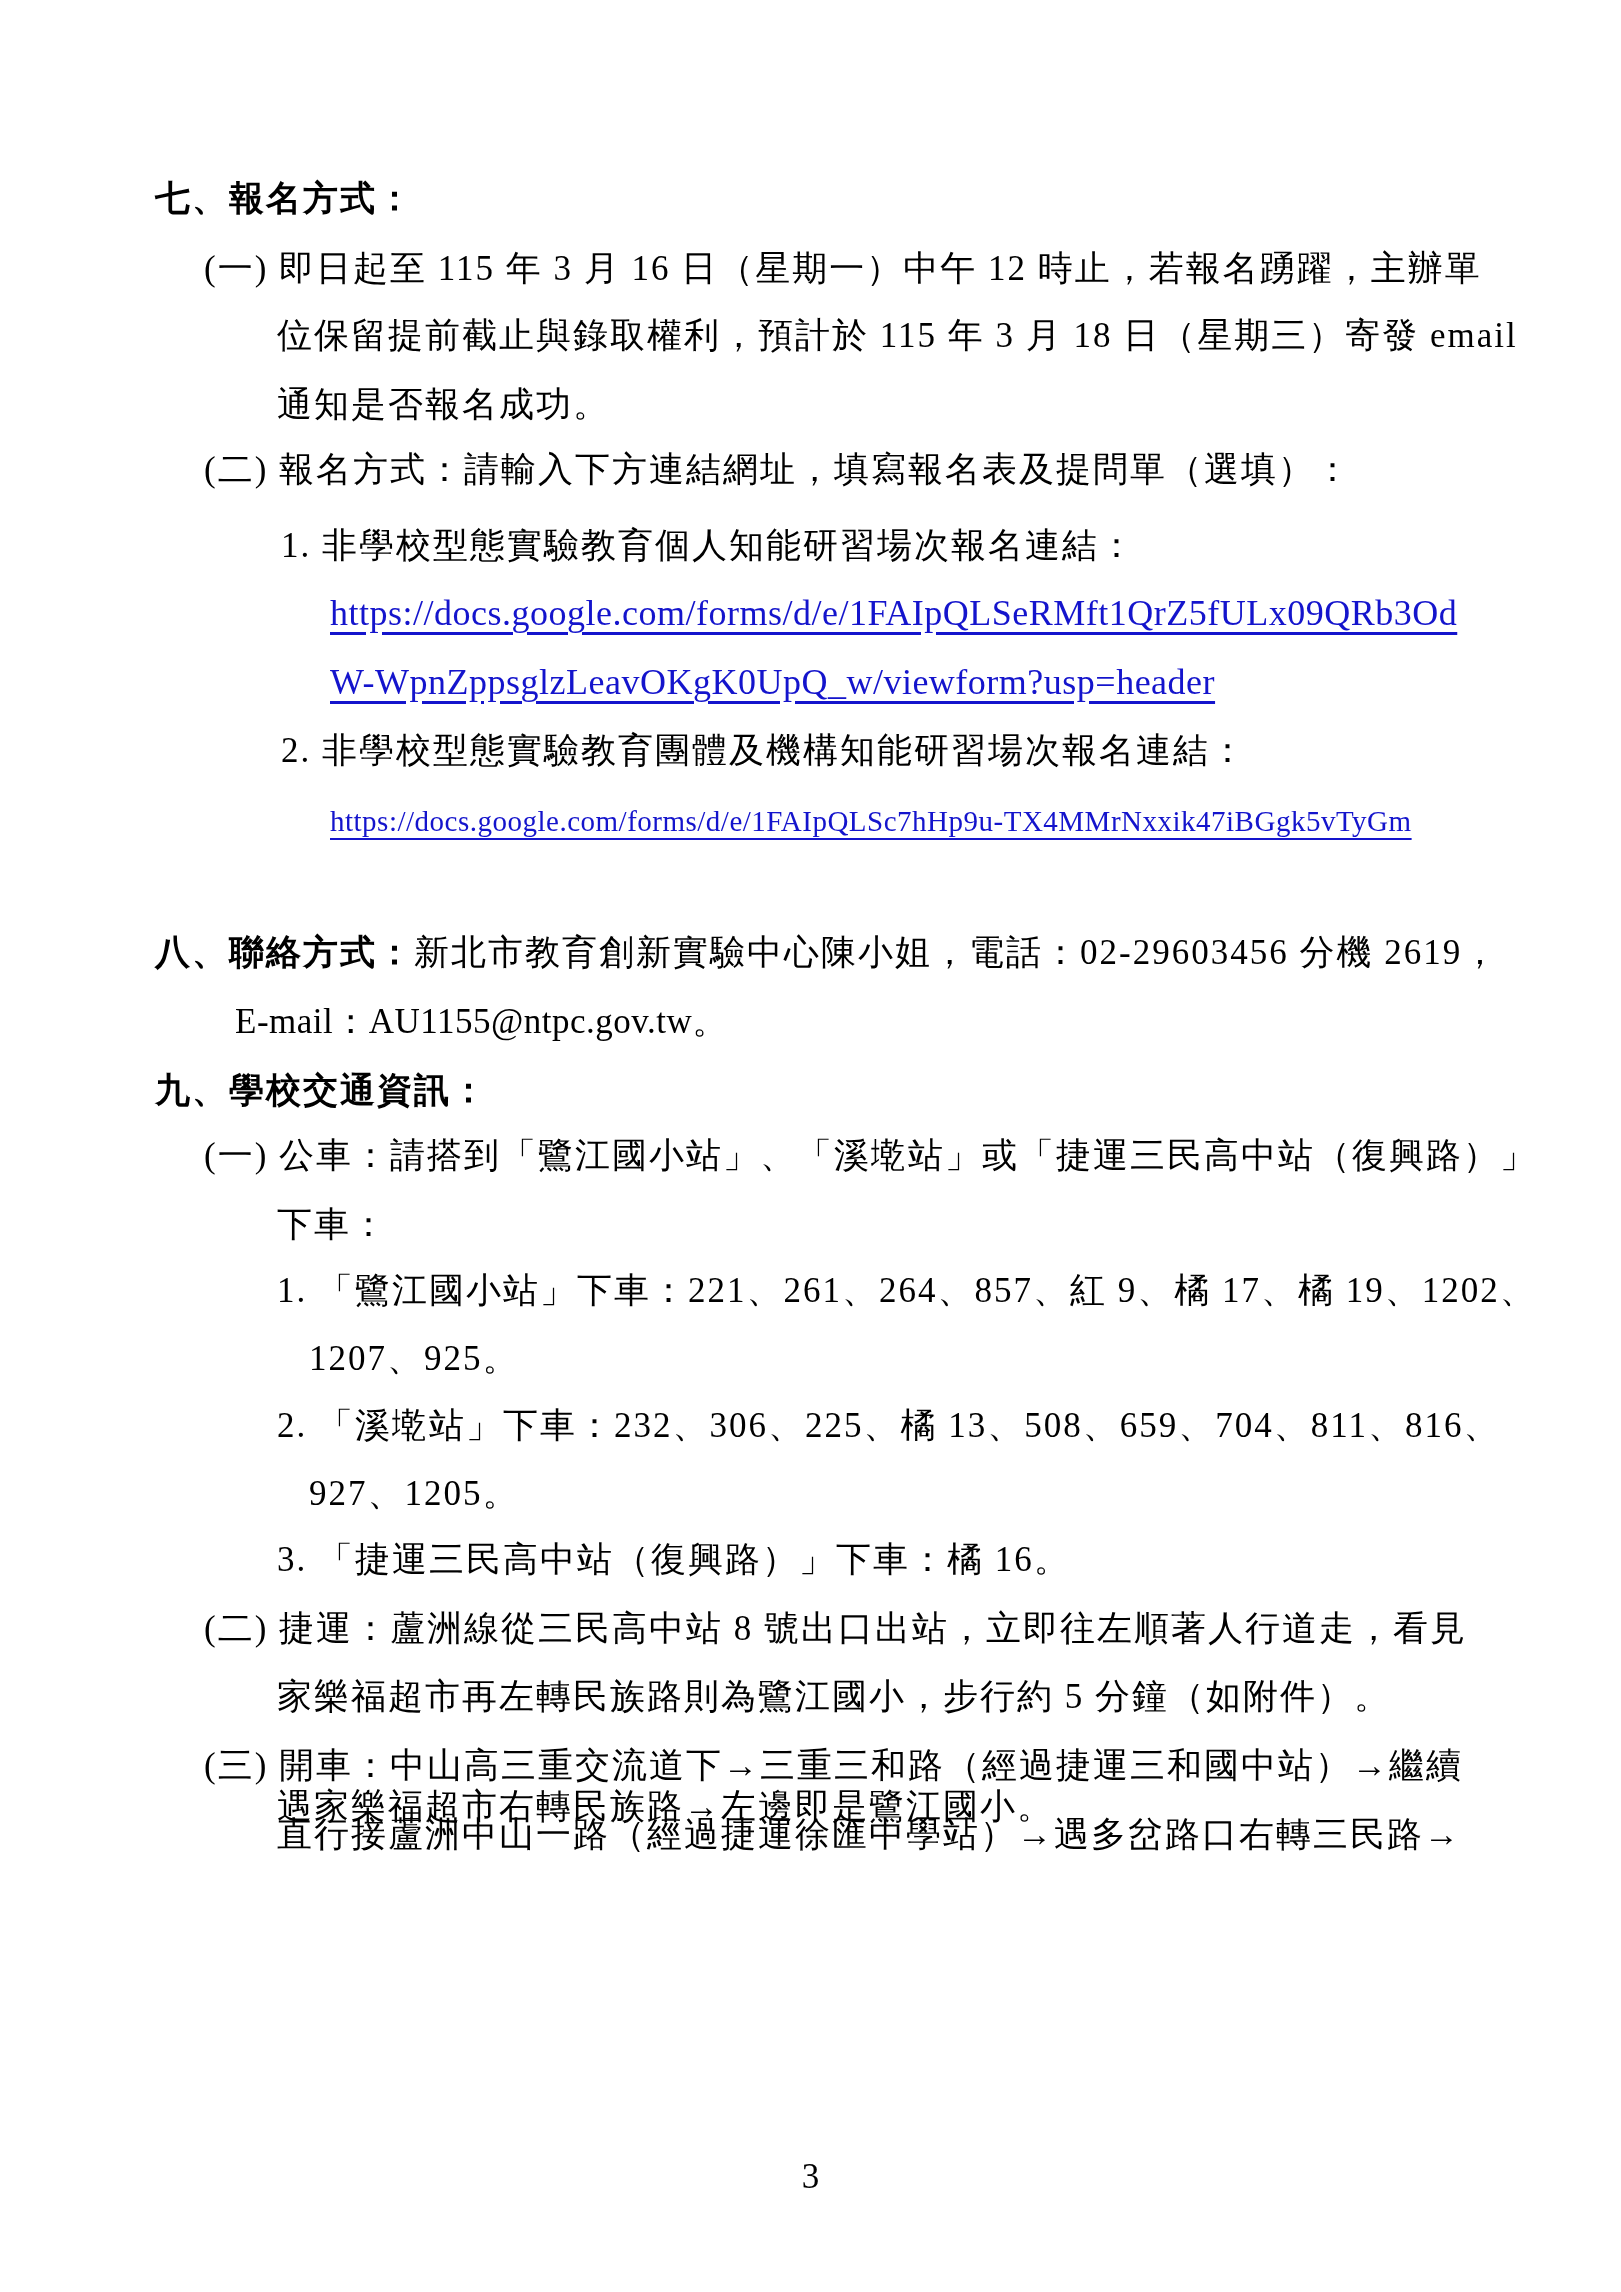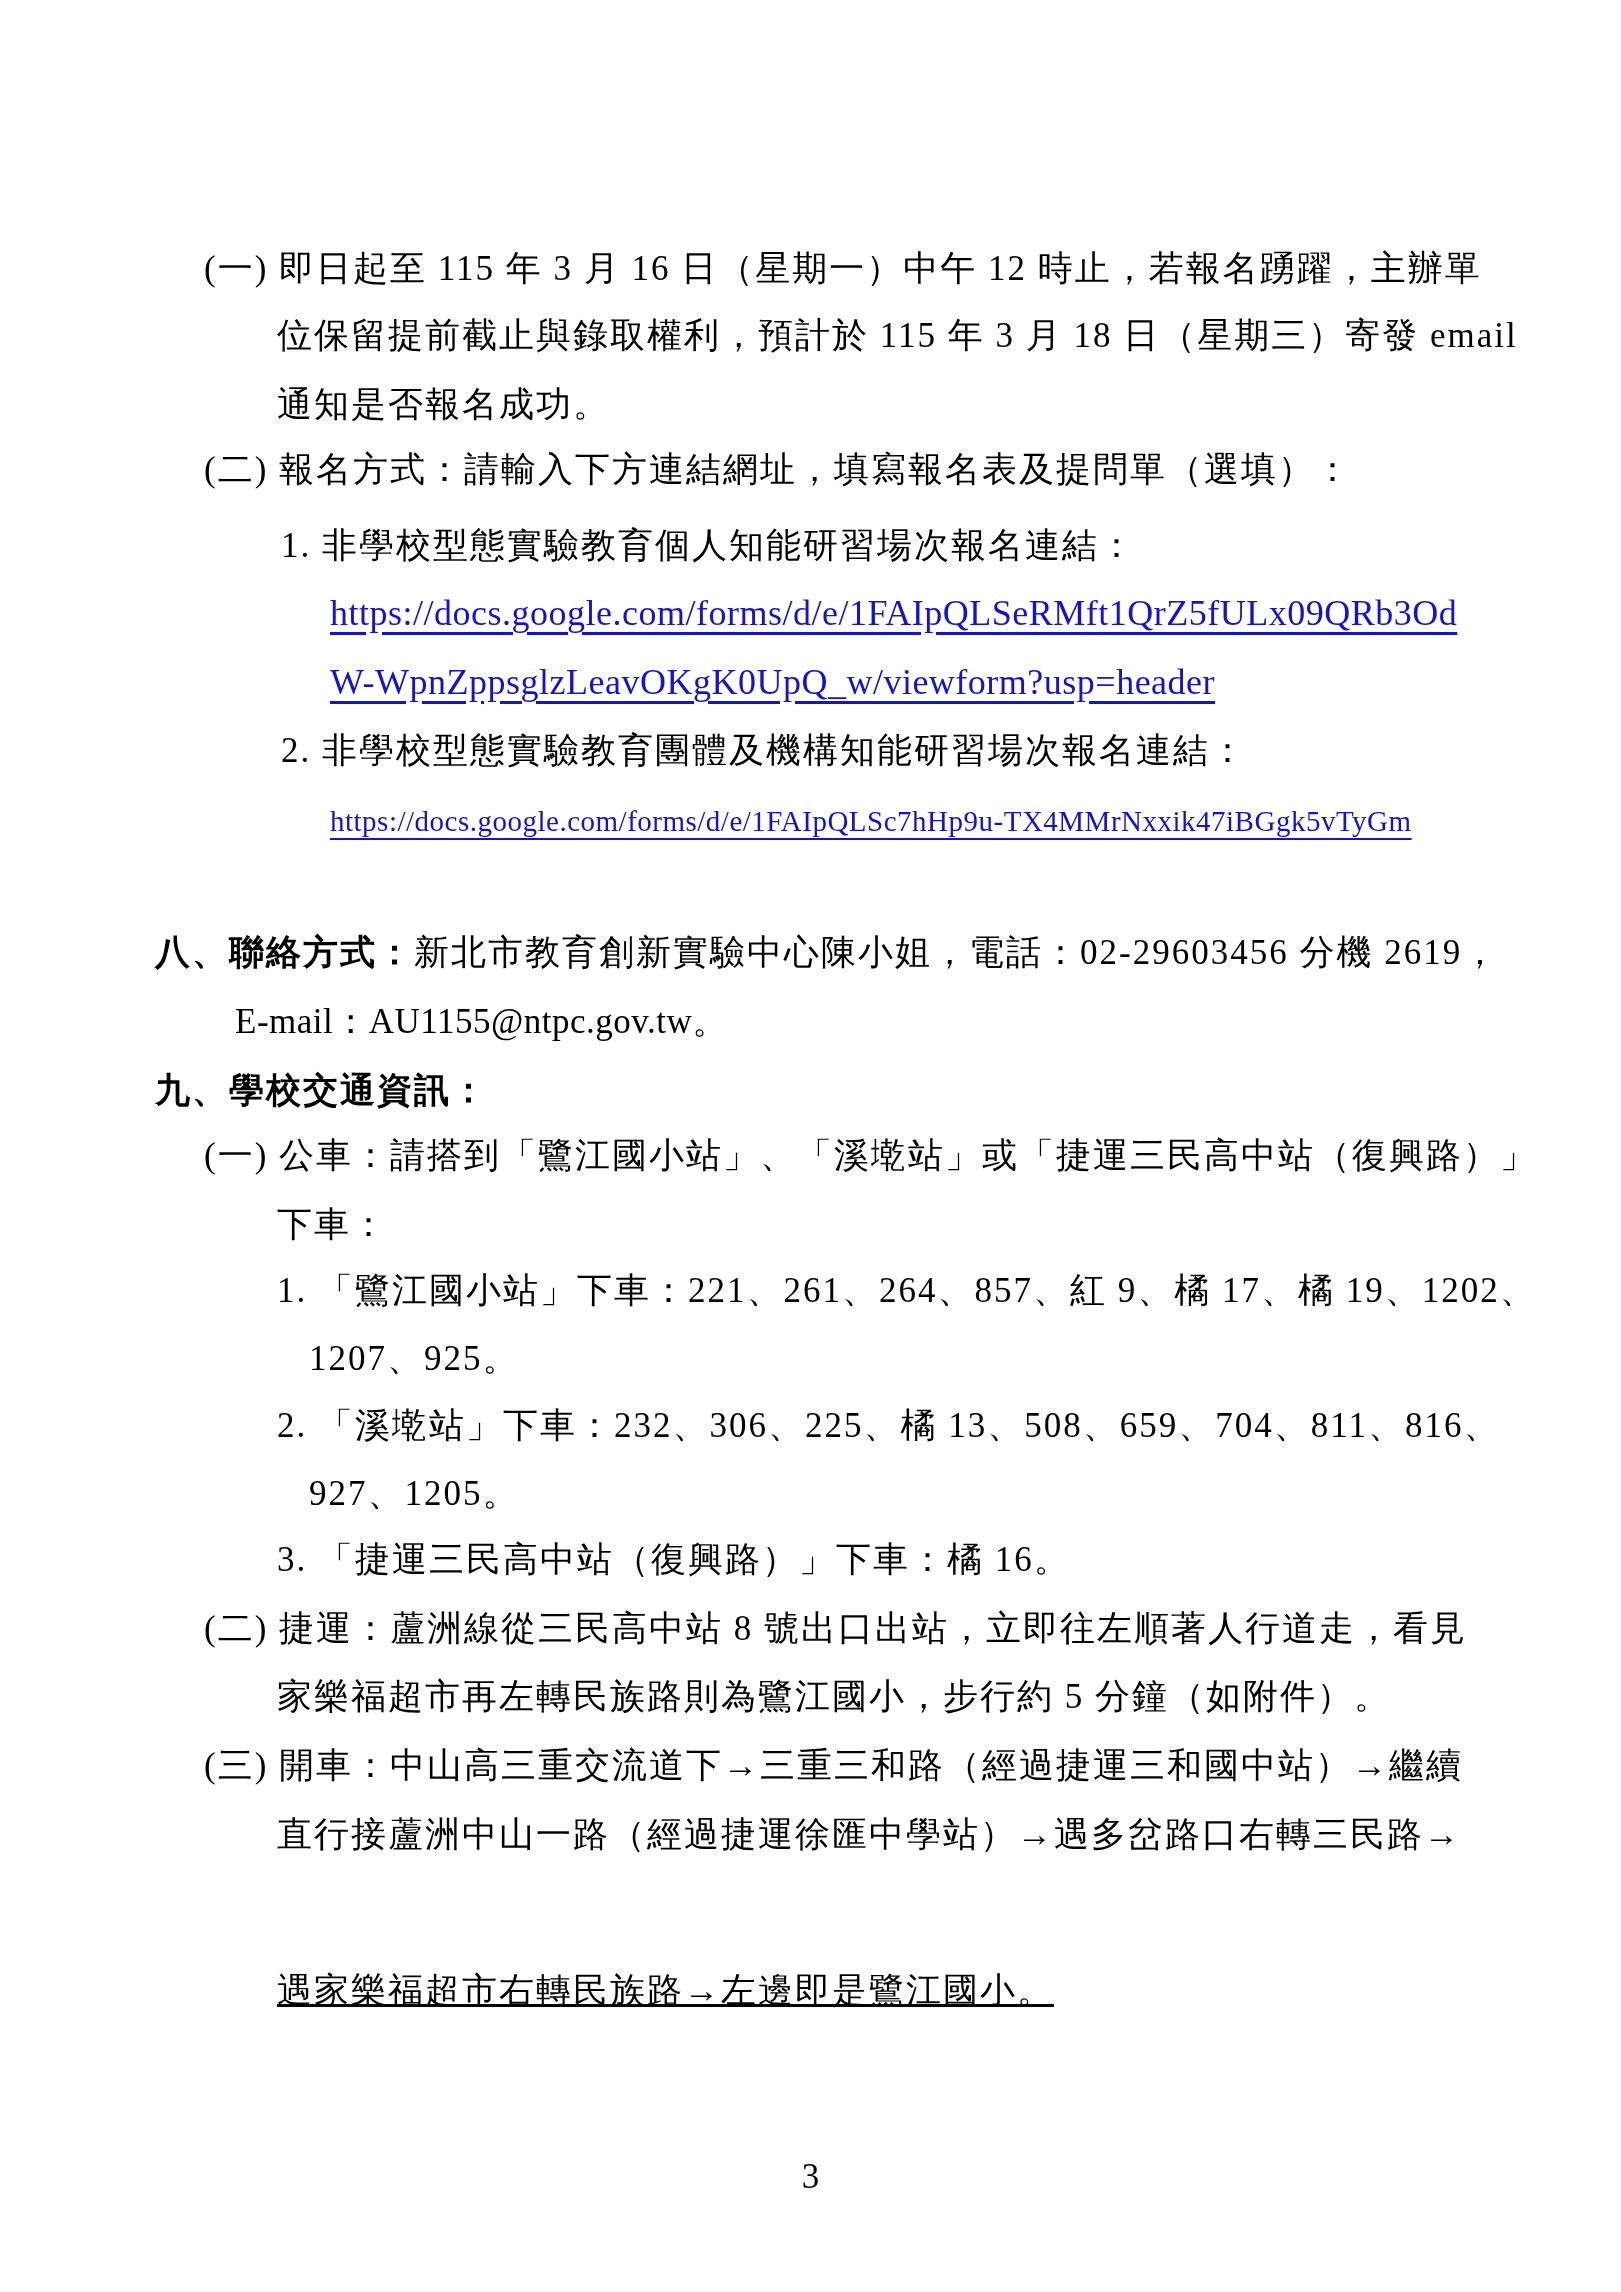--- a/index.html
+++ b/index.html
@@ -23,20 +23,21 @@
   .pagenum{
     position:absolute;left:0;width:100%;text-align:center;
     font-size:35px;line-height:49px;letter-spacing:0;
   }
 </style>
 </head>
 <body>
 
 <div class="page">
 
+  <div class="line b" style="left:155px;top:164px;">七、報名方式：</div>
 
   <div class="line" style="left:204px;top:234px;">(一) 即日起至 115 年 3 月 16 日（星期一）中午 12 時止，若報名踴躍，主辦單</div>
   <div class="line" style="left:277px;top:301px;">位保留提前截止與錄取權利，預計於 115 年 3 月 18 日（星期三）寄發 email</div>
   <div class="line" style="left:277px;top:370px;">通知是否報名成功。</div>
 
   <div class="line" style="left:204px;top:435px;">(二) 報名方式：請輸入下方連結網址，填寫報名表及提問單（選填）：</div>
 
   <div class="line" style="left:281px;top:511px;">1. 非學校型態實驗教育個人知能研習場次報名連結：</div>
   <div class="line url" style="left:330px;top:579px;">https://docs.google.com/forms/d/e/1FAIpQLSeRMft1QrZ5fULx09QRb3Od</div>
   <div class="line url" style="left:330px;top:648px;">W-WpnZppsglzLeavOKgK0UpQ_w/viewform?usp=header</div>
@@ -60,18 +61,18 @@
   <div class="line" style="left:277px;top:1391px;">2. 「溪墘站」下車：232、306、225、橘 13、508、659、704、811、816、</div>
   <div class="line" style="left:309px;top:1459px;">927、1205。</div>
 
   <div class="line" style="left:277px;top:1525px;">3. 「捷運三民高中站（復興路）」下車：橘 16。</div>
 
   <div class="line" style="left:204px;top:1594px;">(二) 捷運：蘆洲線從三民高中站 8 號出口出站，立即往左順著人行道走，看見</div>
   <div class="line" style="left:277px;top:1662px;">家樂福超市再左轉民族路則為鷺江國小，步行約 5 分鐘（如附件）。</div>
 
   <div class="line" style="left:277px;top:1800px;">直行接蘆洲中山一路（經過捷運徐匯中學站）→遇多岔路口右轉三民路→</div>
   <div class="line" style="left:204px;top:1731px;">(三) 開車：中山高三重交流道下→三重三和路（經過捷運三和國中站）→繼續</div>
-  <div class="line" style="left:277px;top:1956px;text-decoration:underline;">遇家樂福超市右轉民族路→左邊即是鷺江國小。</div>
+  <div class="line" style="left:277px;top:1772px;">遇家樂福超市右轉民族路→左邊即是鷺江國小。</div>
 
   <div class="pagenum" style="top:2152px;">3</div>
 
 </div>
 
 
 </body></html>

